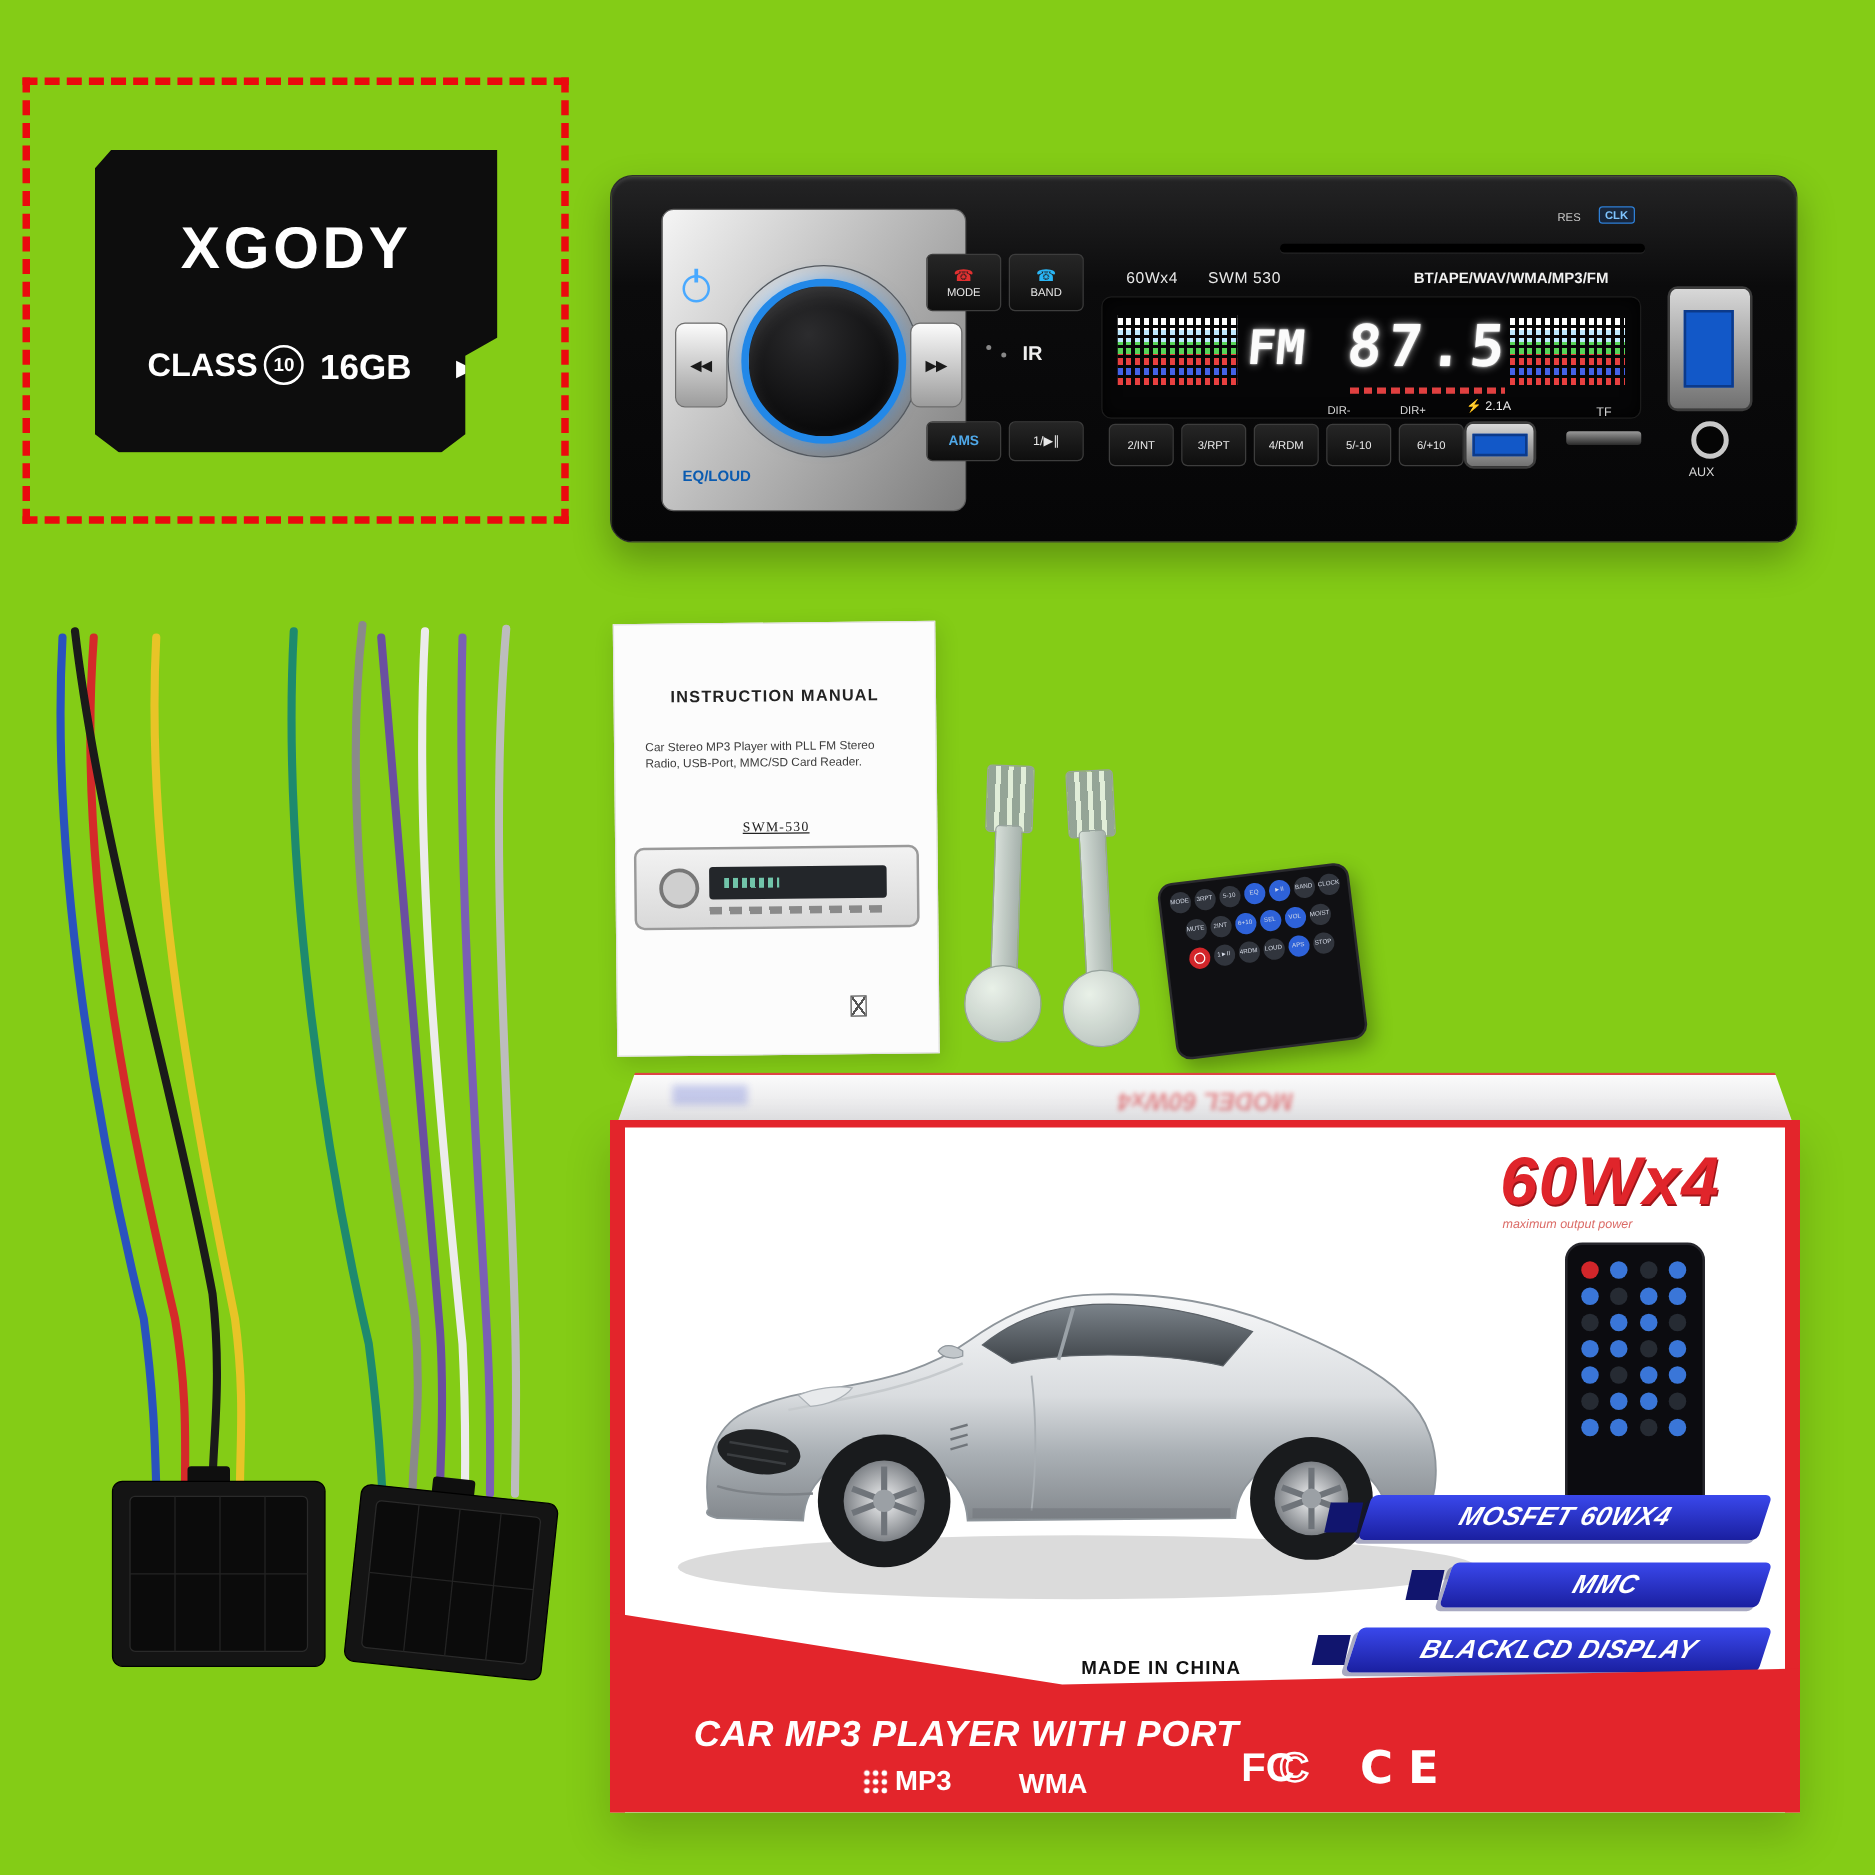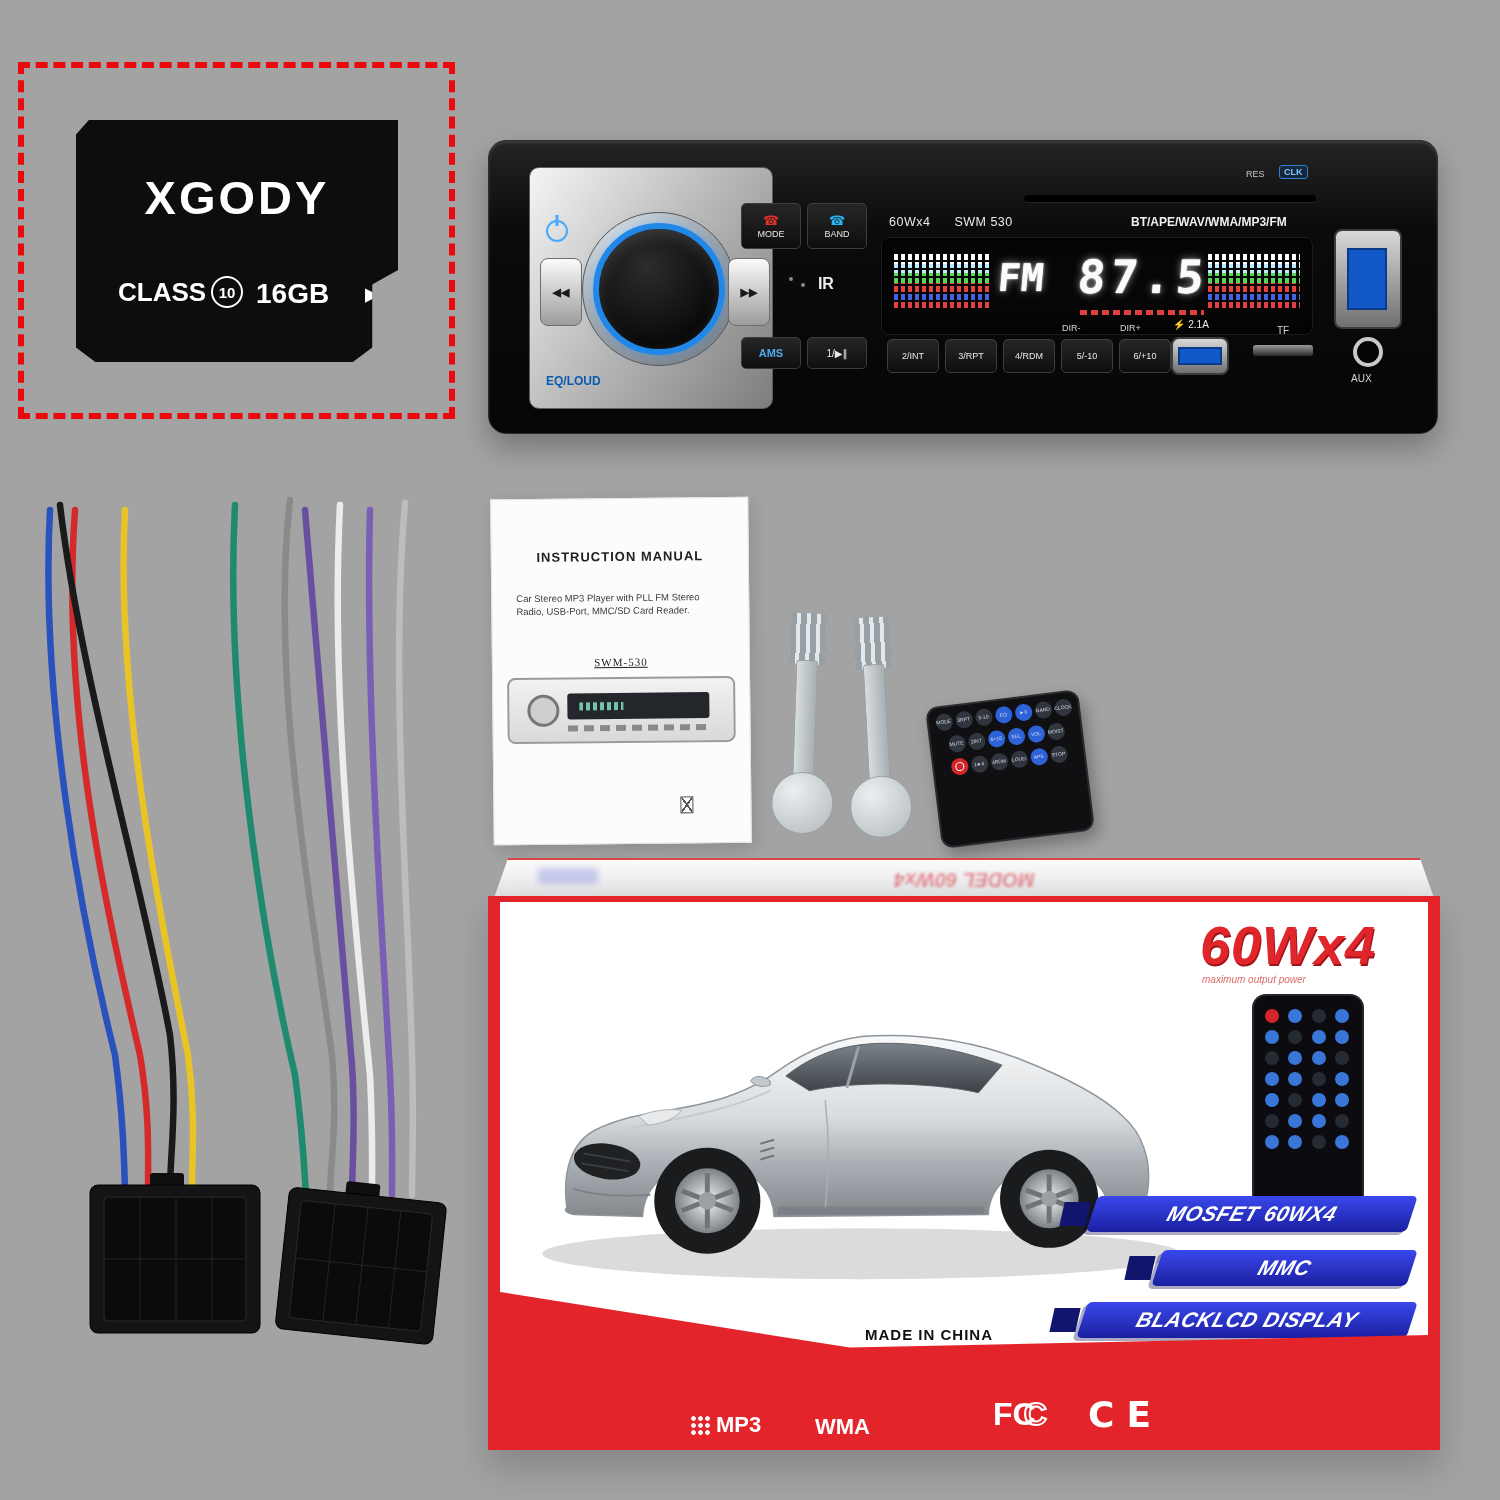--- a/index.html
+++ b/index.html
@@ -1,16 +1,16 @@
 <!DOCTYPE html>
 <html><head>
 <meta charset="utf-8">
 <style>
   html,body{margin:0;padding:0;background:#fff;font-family:"Liberation Sans",sans-serif;}
-  #canvas{position:relative;width:1500px;height:1500px;background:#a3a3a3;overflow:hidden;}
+  #canvas{position:relative;width:1500px;height:1500px;background:#84cc16;overflow:hidden;}
   .abs{position:absolute;}
   .flex{display:flex;align-items:center;justify-content:center;}
 
   
   .sd-dash{border:6px dashed #ea0a0e;}
   .sd-card{background:#0d0d0d;box-shadow:4px 8px 16px rgba(0,0,0,.25);
     clip-path:polygon(4% 0,100% 0,100% 62%,92% 68%,92% 94%,86% 100%,6% 100%,0 94%,0 6%);}
   .sd-brand{color:#fff;font-weight:800;font-size:47px;letter-spacing:3px;text-align:center;width:100%;}
   .sd-class{color:#fff;font-weight:800;font-size:26px;display:flex;align-items:center;gap:5px;}
   .sd-class .circ{width:28px;height:28px;border:2.5px solid #fff;border-radius:50%;display:flex;align-items:center;justify-content:center;font-size:15px;}
@@ -143,21 +143,21 @@
       <span style="font-size:11px;font-weight:bold;color:#4fa8e8;">AMS</span>
     </div>
     <div class="abs chip" style="left:318px;top:196px;width:58px;height:30px;">
       <span style="font-size:10px;">1/▶∥</span>
     </div>
 
     <div class="abs" style="left:535px;top:54px;width:292px;height:7px;background:#000;border-radius:4px;box-shadow:0 1px 0 rgba(255,255,255,.08);"></div>
     <div class="abs" style="left:757px;top:28px;font-size:9px;color:#c8c8c8;">RES</div>
     <div class="abs clk-chip" style="left:790px;top:24px;">CLK</div>
 
-    <div class="abs" style="left:400px;top:74px;color:#e9e9e9;font-size:12.5px;letter-spacing:.5px;text-align:right;">
+    <div class="abs" style="left:412px;top:74px;color:#e9e9e9;font-size:12.5px;letter-spacing:.5px;text-align:right;">
       <span>60Wx4</span>
       <span style="margin-left:20px;">SWM 530</span>
     </div>
     <div class="abs" style="left:642px;top:74px;color:#f0f0f0;font-size:12px;font-weight:bold;">BT/APE/WAV/WMA/MP3/FM</div>
 
     <div class="abs display" style="left:392px;top:96px;width:430px;height:96px;">
       <div class="abs spectrum" style="left:12px;top:14px;width:96px;height:56px;"></div>
       <div class="abs seg" style="left:116px;top:18px;font-size:38px;">FM</div>
       <div class="abs seg" style="left:196px;top:12px;font-size:46px;letter-spacing:5px;">87.5</div>
       <div class="abs ticks-red" style="left:198px;top:72px;width:124px;height:5px;"></div>
@@ -434,20 +434,21 @@
       <div class="banner" style="top:348px;width:255px;">
         <span>MMC</span>
       </div>
       <div class="banner" style="top:400px;width:330px;">
         <span>BLACKLCD DISPLAY</span>
       </div>
 
       <div class="abs made-in" style="left:365px;top:424px;">MADE IN CHINA</div>
 
       <div class="abs box-red" style="left:-12px;right:-12px;bottom:0;height:160px;">
+        <div class="abs band-title" style="left:67px;top:82px;">CAR MP3 PLAYER WITH PORT</div>
         <div class="abs" style="left:202px;top:122px;display:flex;align-items:center;gap:6px;">
           <span class="mp3dots"></span>
           <span class="band-sub">MP3</span>
         </div>
         <div class="abs band-sub" style="left:327px;top:124px;">WMA</div>
         <div class="abs fcc" style="left:505px;top:106px;">
           <span>F</span>
           <span>C</span>
           <span class="c2">C</span>
         </div>

